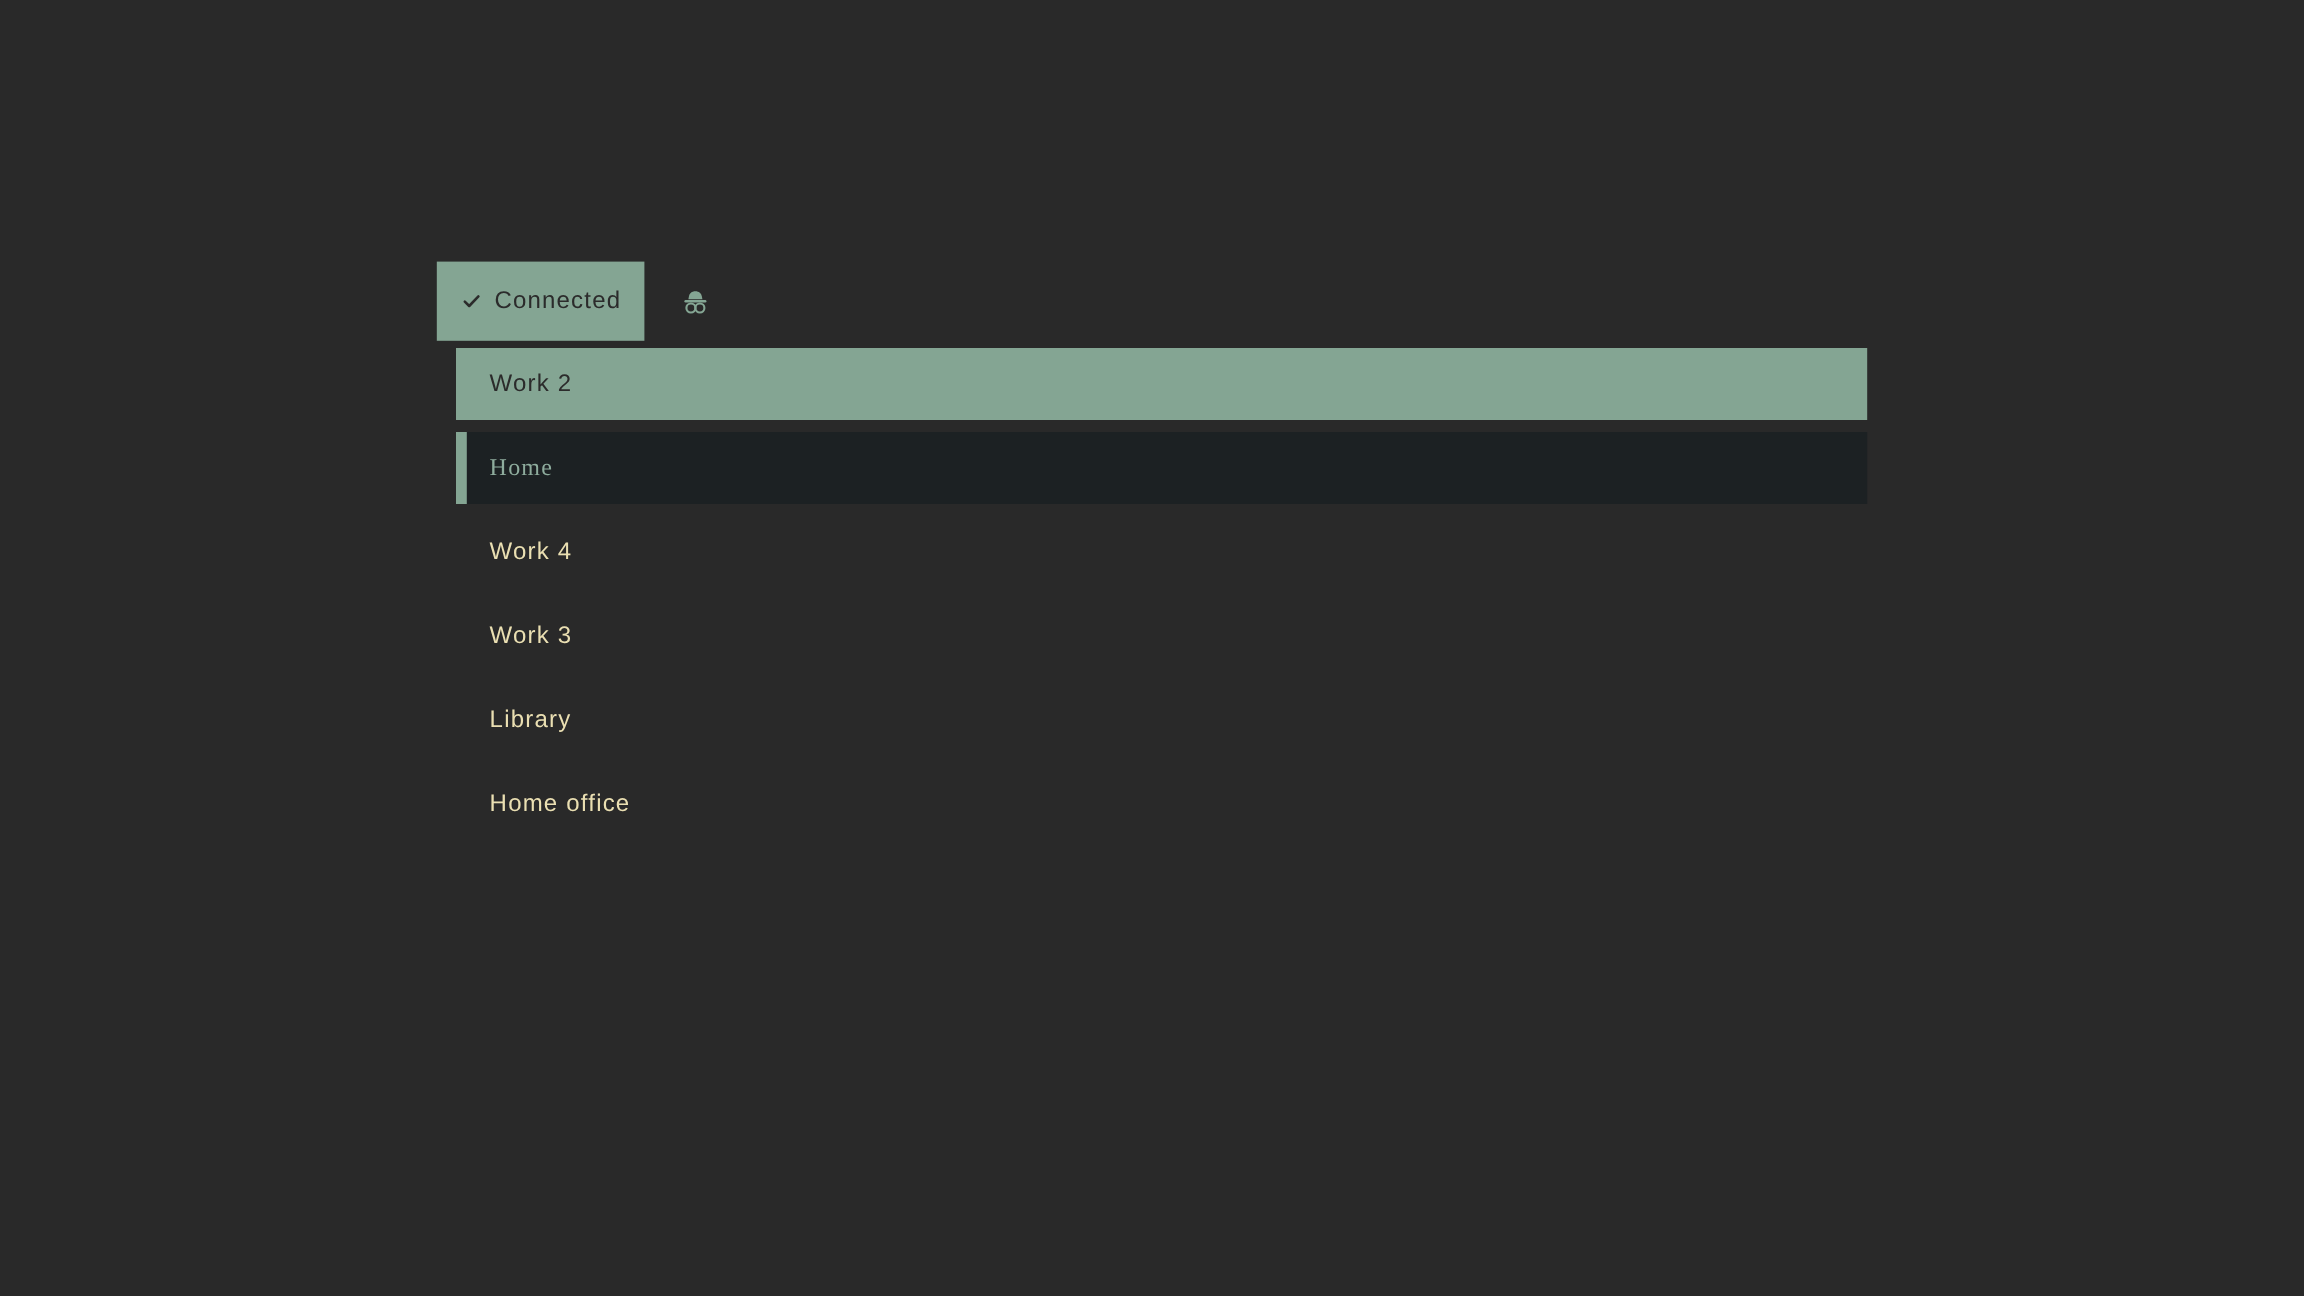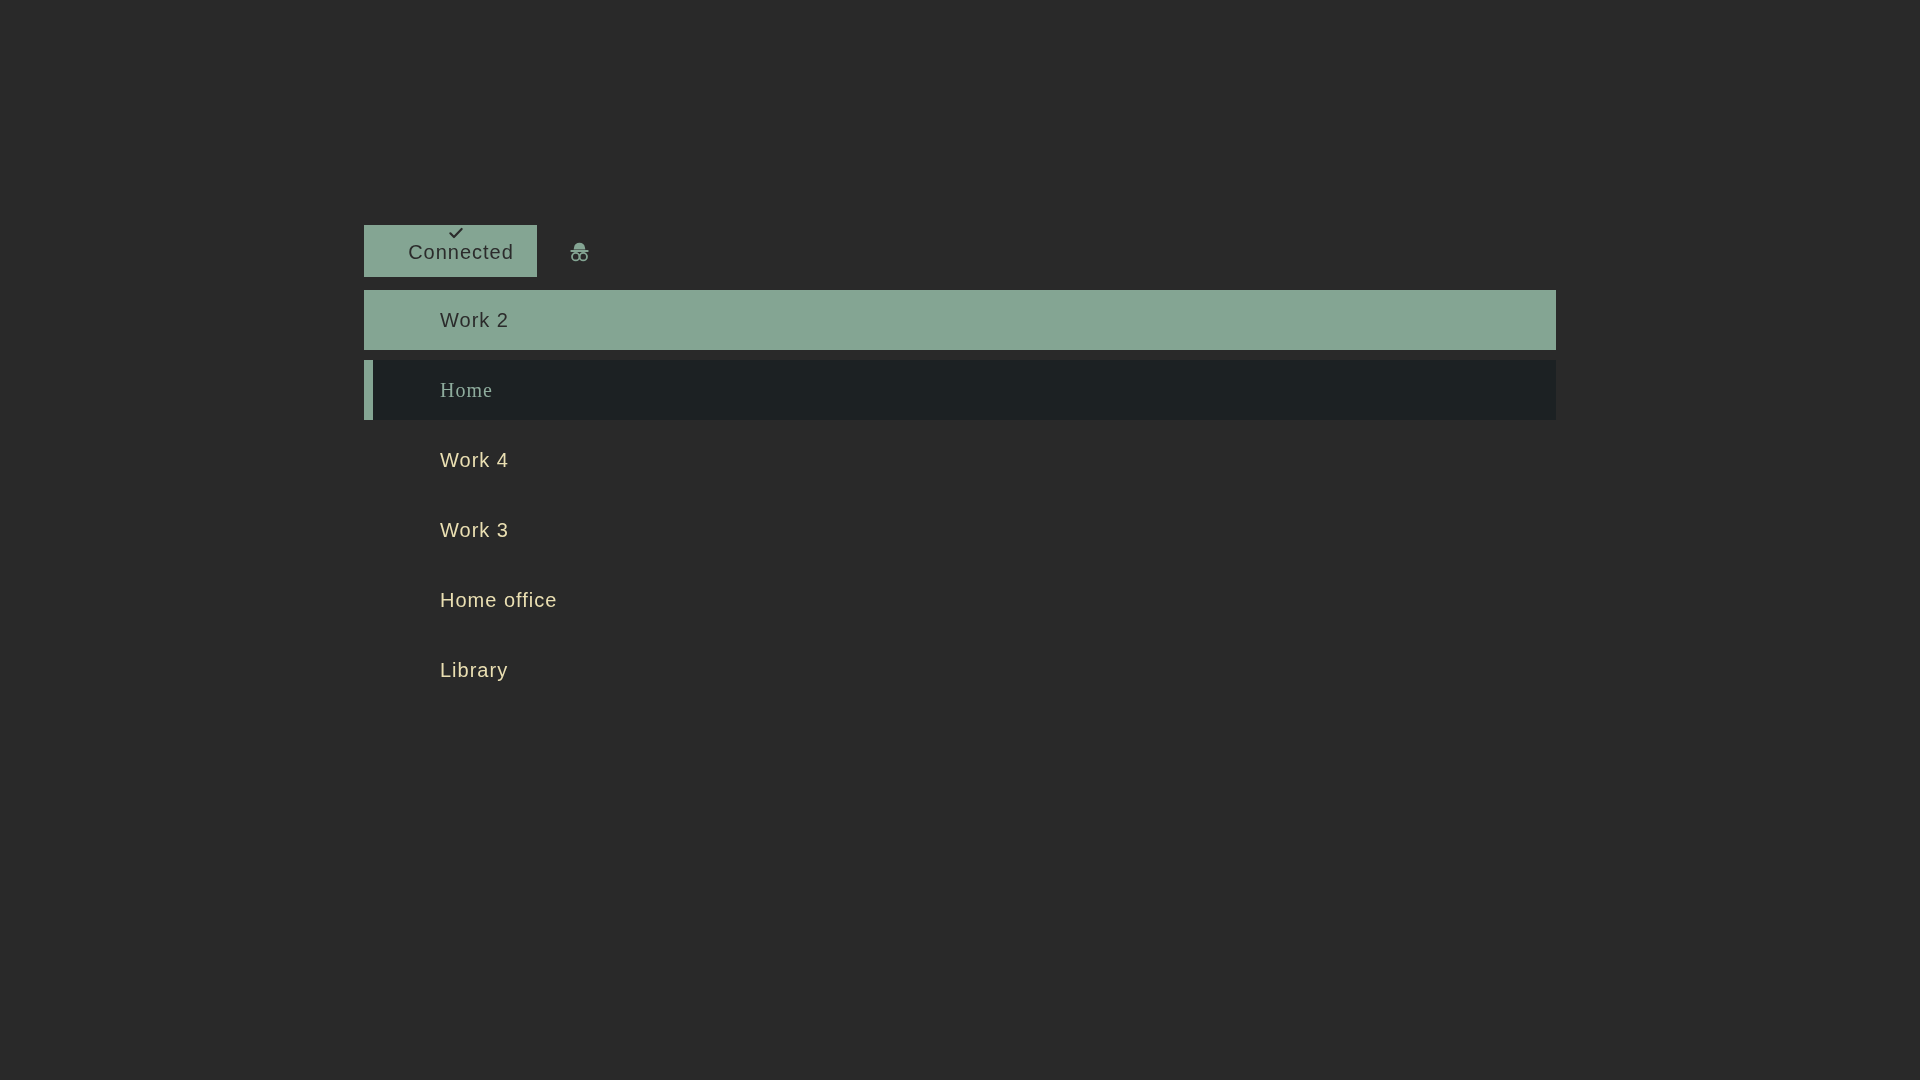--- a/index.html
+++ b/index.html
@@ -23,31 +23,30 @@
     top:223px;
     width:1192px;
   }
   .topbar{
     display:flex;
     align-items:center;
     height:56px;
   }
   .status-button{
     width:173px;
-    height:52px;
+    height:66px;
     background:var(--sage);
     color:var(--text-dark);
     display:flex;
     align-items:center;
     padding-left:21px;
     font-size:20px;
     letter-spacing:1px;
     border:none;
     cursor:default;
-    flex-direction:column;
   }
   .status-button .check{
     width:16px;
     height:16px;
     margin-right:11px;
     display:inline-flex;
   }
   .incognito{
     width:25px;
     height:25px;
@@ -57,25 +56,26 @@
   .rows{
     margin-top:11px;
     list-style:none;
   }
   .row{
     position:relative;
     height:60px;
     margin-bottom:10px;
     display:flex;
     align-items:center;
-    padding-left:76px;
+    padding-left:28px;
     font-size:20px;
     letter-spacing:1px;
     color:var(--cream);
     cursor:default;
+    margin-left:16px;
   }
   .row--selected{
     background:var(--sage);
     color:var(--text-dark);
   }
   .row--active{
     background:var(--row-dark);
     color:var(--home-text);
     font-family:Liberation Serif, serif;
   }
@@ -121,20 +121,20 @@
       <span class="active-bar"></span>
       <span>Home</span>
     </li>
     <li class="row">
       <span>Work 4</span>
     </li>
     <li class="row">
       <span>Work 3</span>
     </li>
     <li class="row">
-      <span>Home office</span>
+      <span>Library</span>
     </li>
     <li class="row">
-      <span>Library</span>
+      <span>Home office</span>
     </li>
   </ul>
 
 </div>
 
 </body></html>

